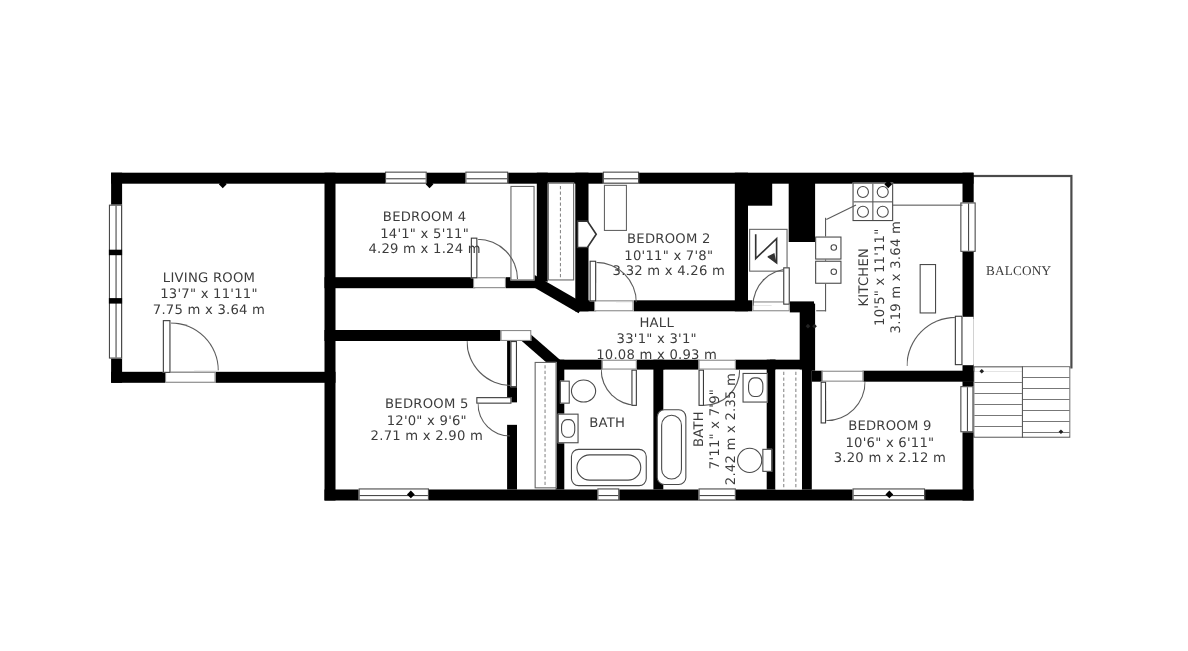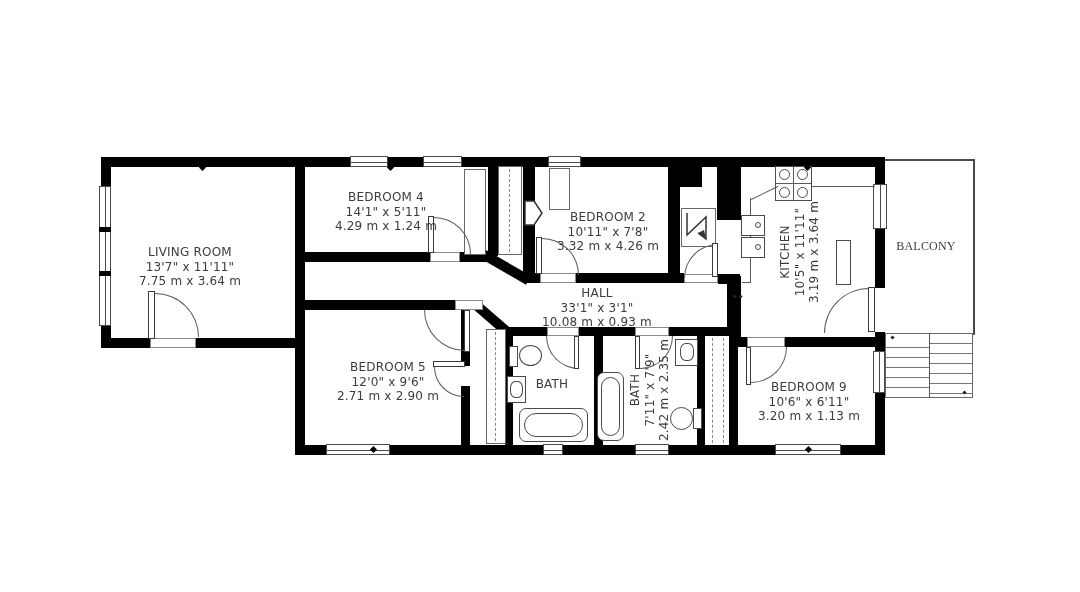--- a/index.html
+++ b/index.html
@@ -246,16 +246,16 @@
 
   <div class="label rot" style="left:595px;top:368px;width:110px;height:44px;">
     <div>BATH</div>
     <div>7'11" x 7'9"</div>
     <div>2.42 m x 2.35 m</div>
   </div>
 
   <div class="label" style="left:729px;top:380px;width:160px;">
     <div>BEDROOM 9</div>
     <div>10'6" x 6'11"</div>
-    <div>3.20 m x 1.13 m</div>
+    <div>3.20 m x 2.12 m</div>
   </div>
 
 </div>
 
 </body></html>

